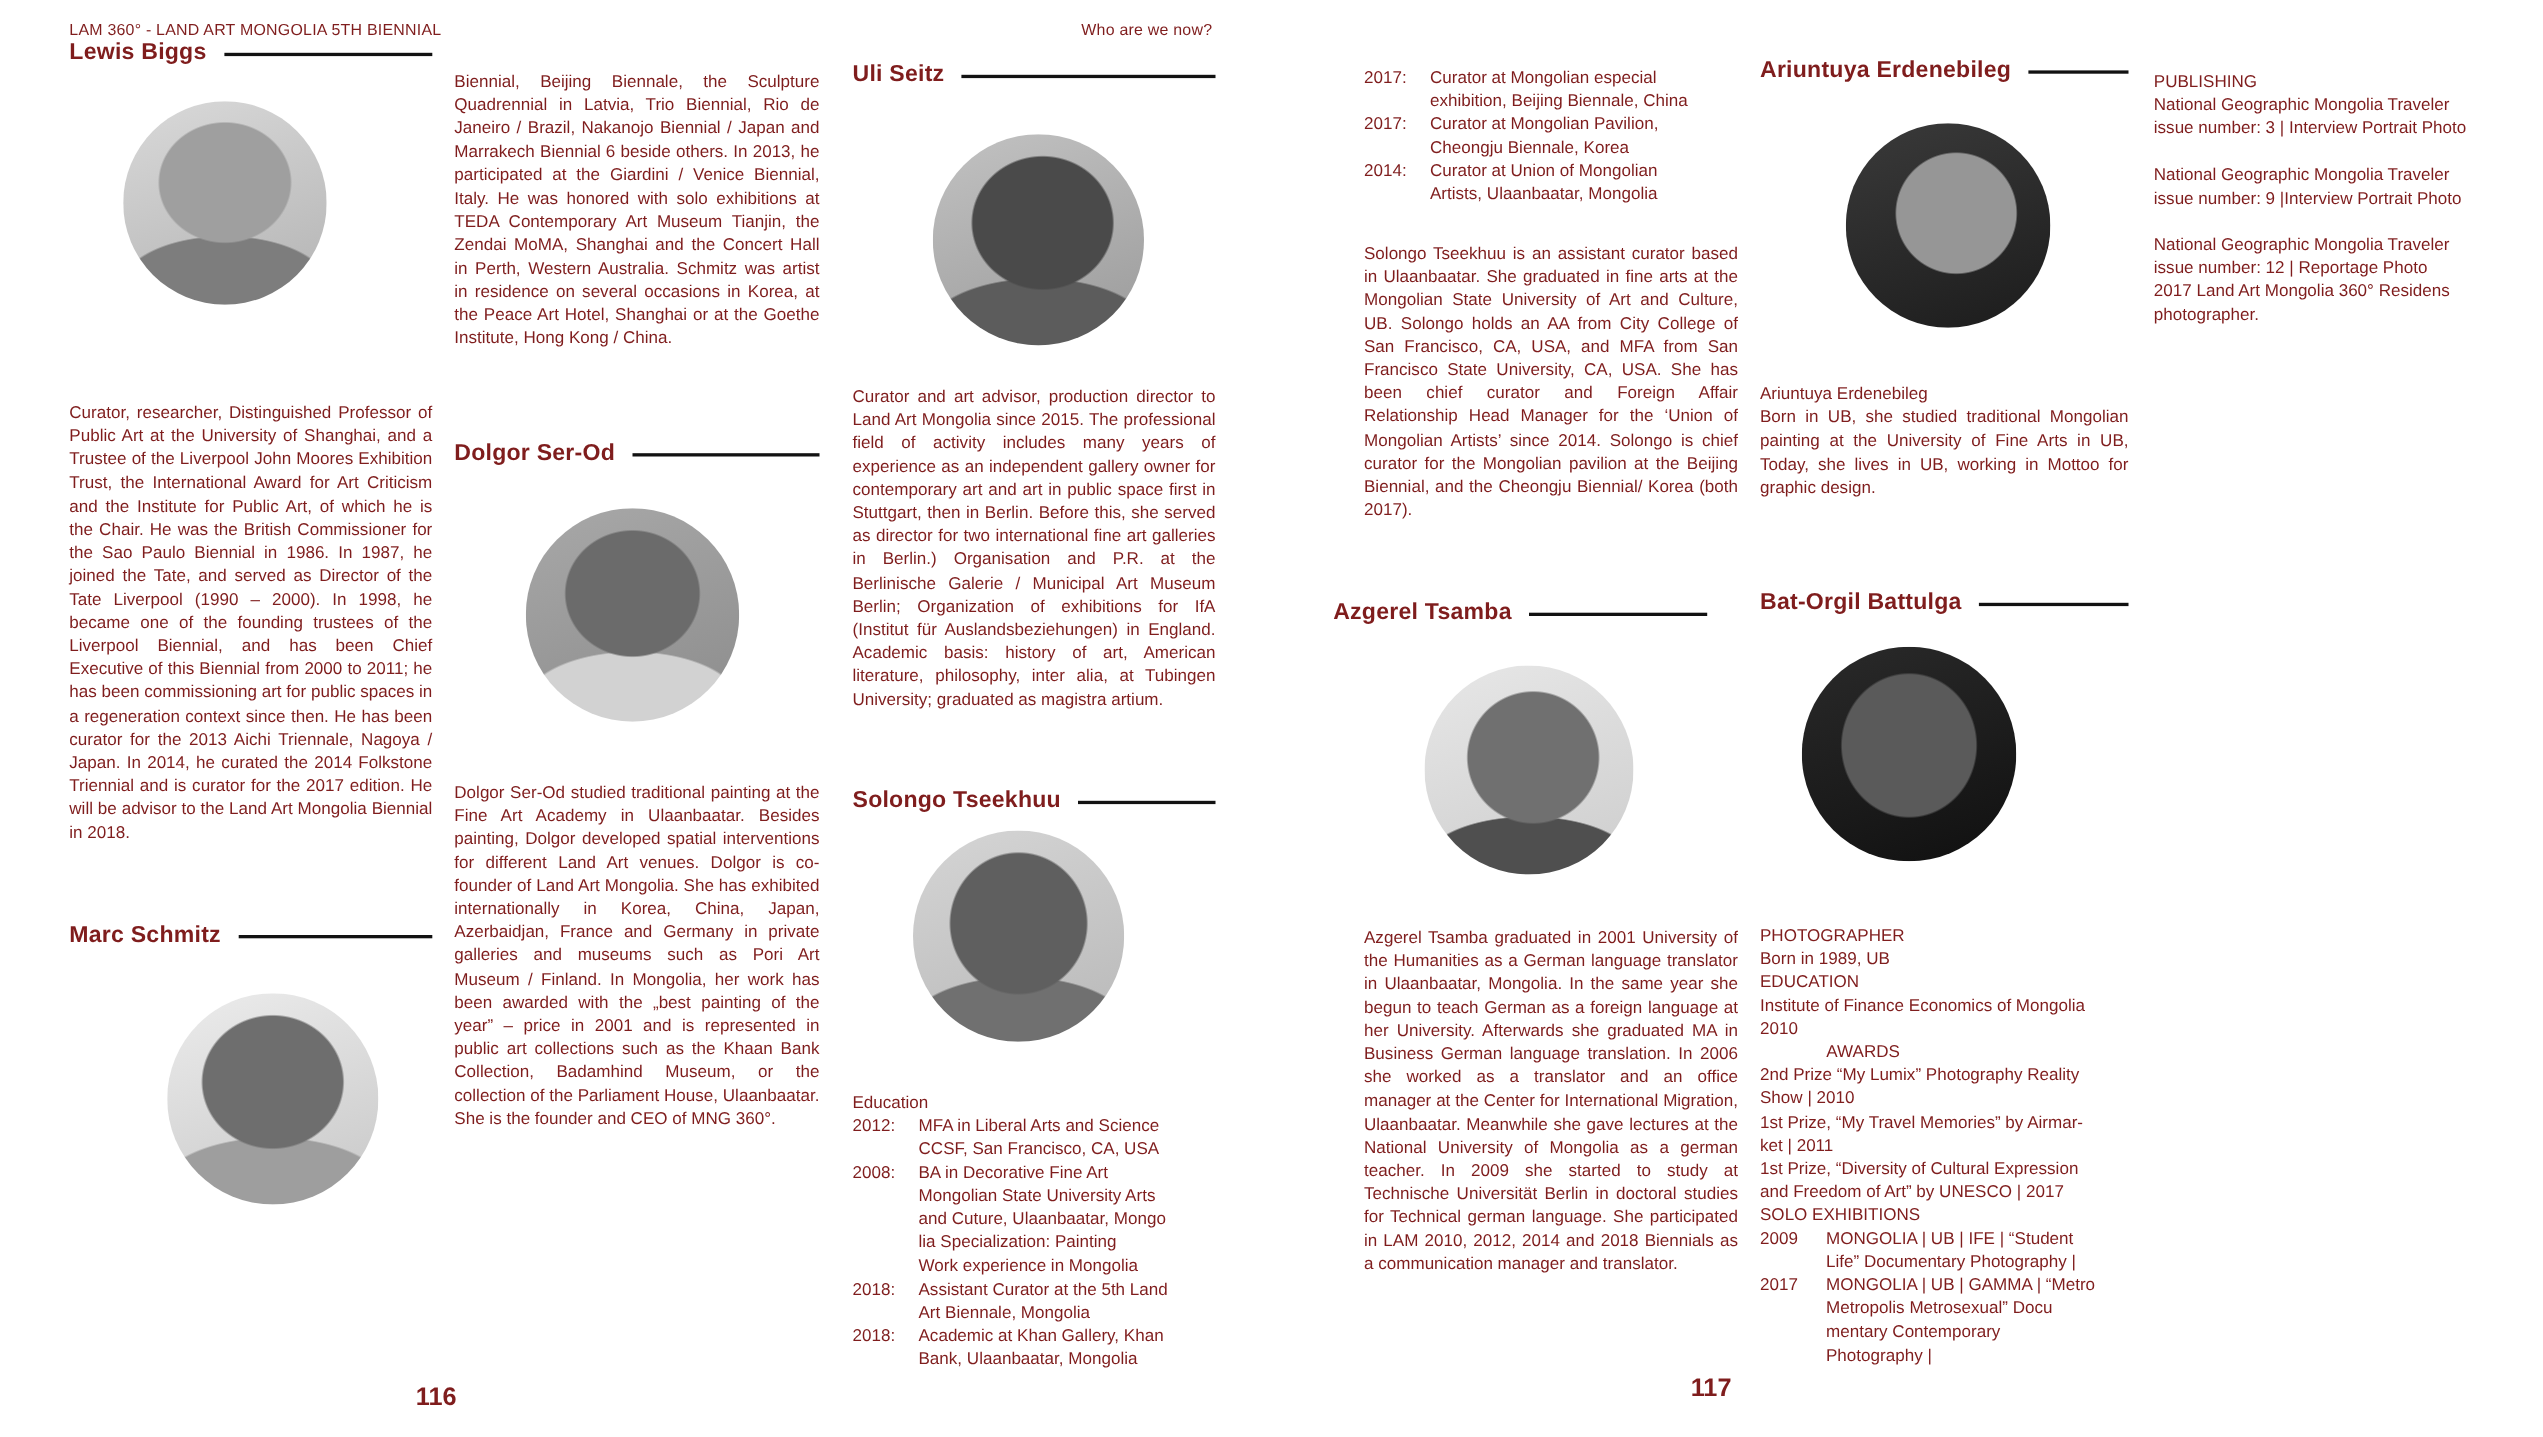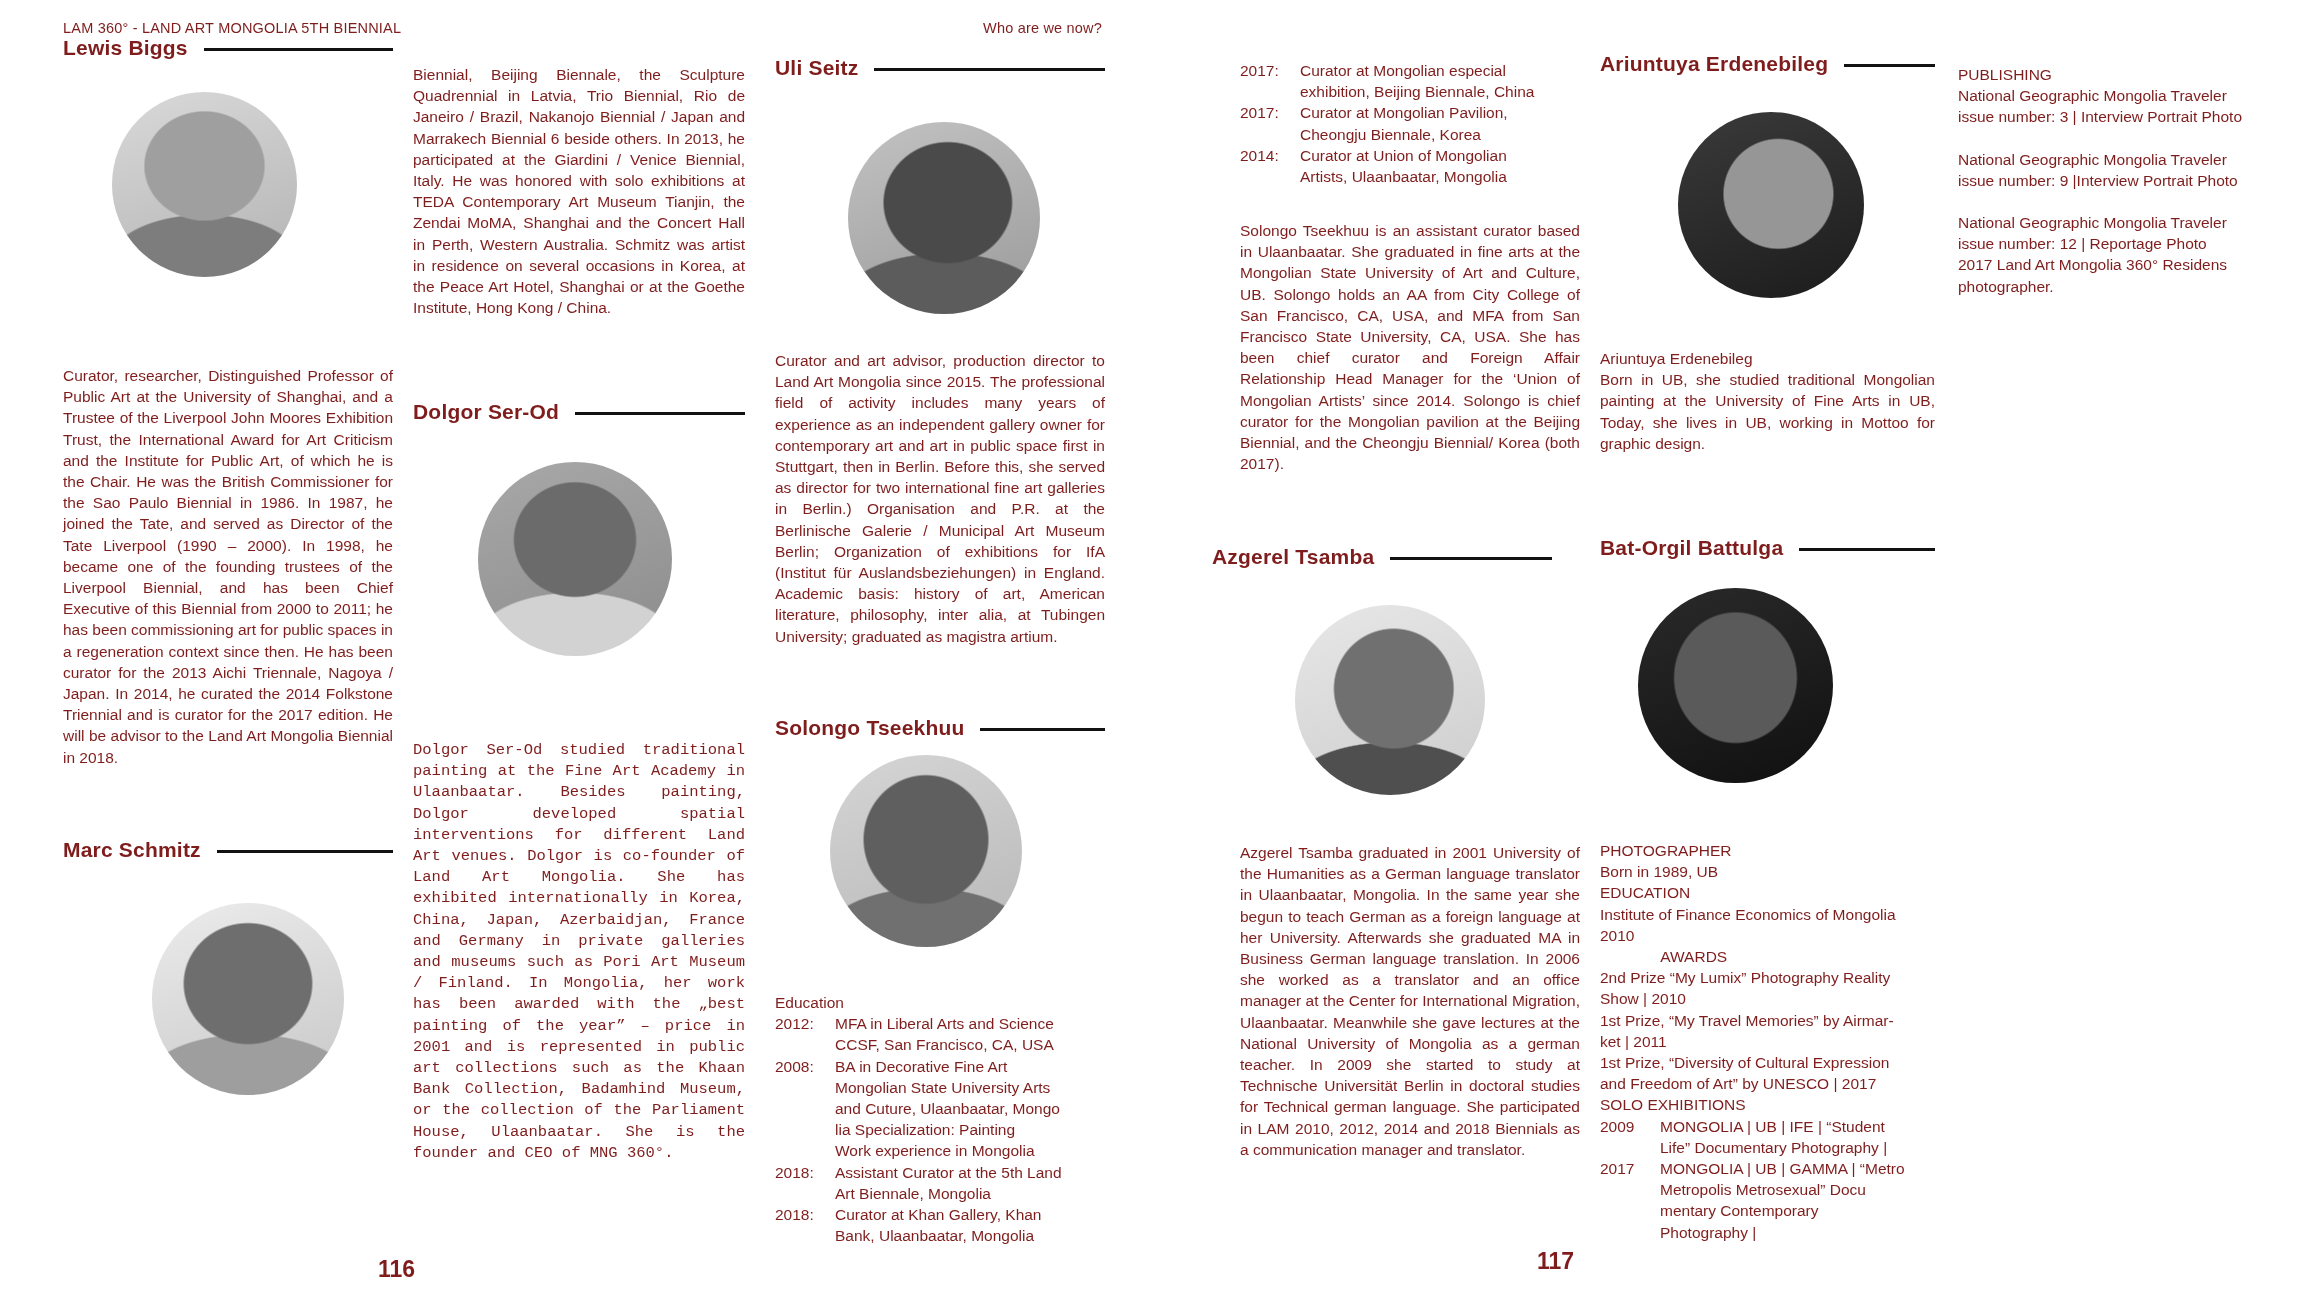--- a/index.html
+++ b/index.html
@@ -57,21 +57,21 @@
   .b-runhead-center{left:983px;top:20px;}
   .b-h-lewis{left:63px;top:36px;width:330px;}
   .b-ph-lewis{left:112px;top:92px;width:185px;height:185px;}
   .b-bio-lewis{left:63px;top:365px;width:330px;}
   .b-h-marc{left:63px;top:838px;width:330px;}
   .b-ph-marc{left:152px;top:903px;width:192px;height:192px;}
   .b-bio-marc{left:63px;top:1142px;width:330px;}
   .b-bio-marc2{left:413px;top:64px;width:332px;}
   .b-h-dolgor{left:413px;top:400px;width:332px;}
   .b-ph-dolgor{left:478px;top:462px;width:194px;height:194px;}
-  .b-bio-dolgor{left:413px;top:740px;width:332px;font-family:Liberation Mono, monospace;}
+  .b-bio-dolgor{left:413px;top:710px;width:332px;}
   .b-h-uli{left:775px;top:56px;width:330px;}
   .b-ph-uli{left:848px;top:122px;width:192px;height:192px;}
   .b-bio-uli{left:775px;top:350px;width:330px;}
   .b-h-solongo{left:775px;top:716px;width:330px;}
   .b-ph-solongo{left:830px;top:755px;width:192px;height:192px;}
   .b-edu-solongo{left:775px;top:992px;width:330px;}
   .b-career-solongo{left:1240px;top:60px;width:340px;}
   .b-bio-solongo{left:1240px;top:220px;width:340px;}
   .b-h-azgerel{left:1212px;top:545px;width:340px;}
   .b-ph-azgerel{left:1295px;top:605px;width:190px;height:190px;}
@@ -144,21 +144,21 @@
 lia Specialization: Painting
 Work experience in Mongolia</span>
     </div>
     <div class="yrrow">
       <span class="yr">2018:</span>
       <span class="entry">Assistant Curator at the 5th Land
 Art Biennale, Mongolia</span>
     </div>
     <div class="yrrow">
       <span class="yr">2018:</span>
-      <span class="entry">Curator at Khan Gallery, Khan
+      <span class="entry">Academic at Khan Gallery, Khan
 Bank, Ulaanbaatar, Mongolia</span>
     </div>
   </div>
 
   <div class="blk lefttxt b-career-solongo">
     <div class="yrrow">
       <span class="yr">2017:</span>
       <span class="entry">Curator at Mongolian especial
 exhibition, Beijing Biennale, China</span>
     </div>

